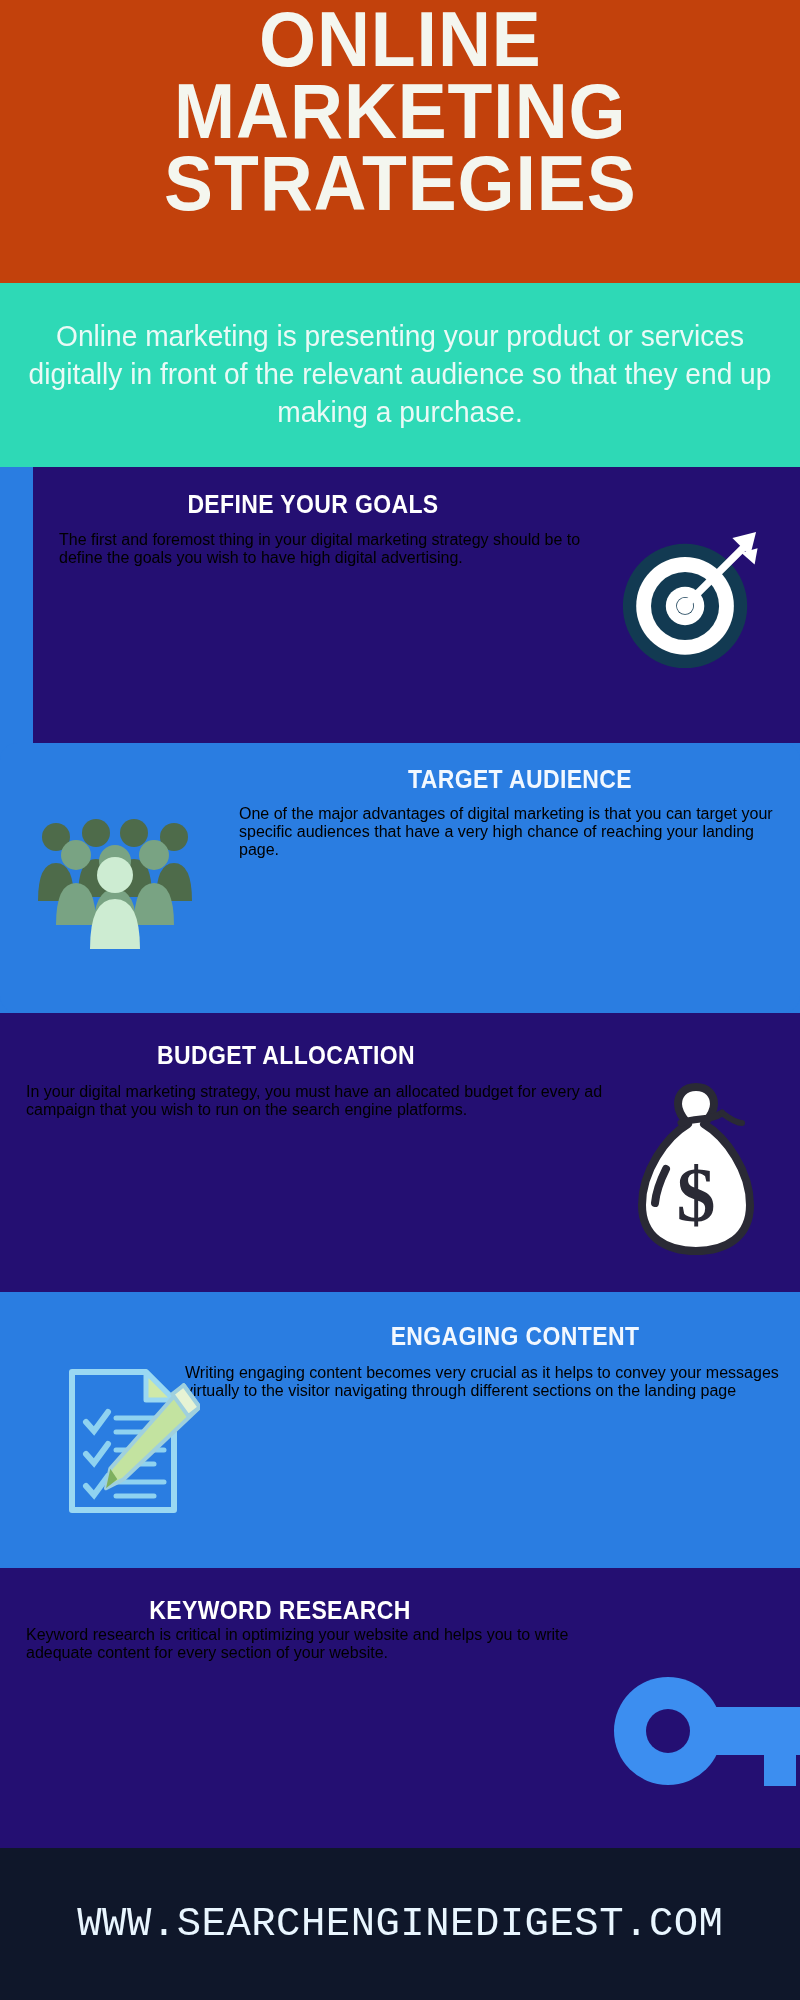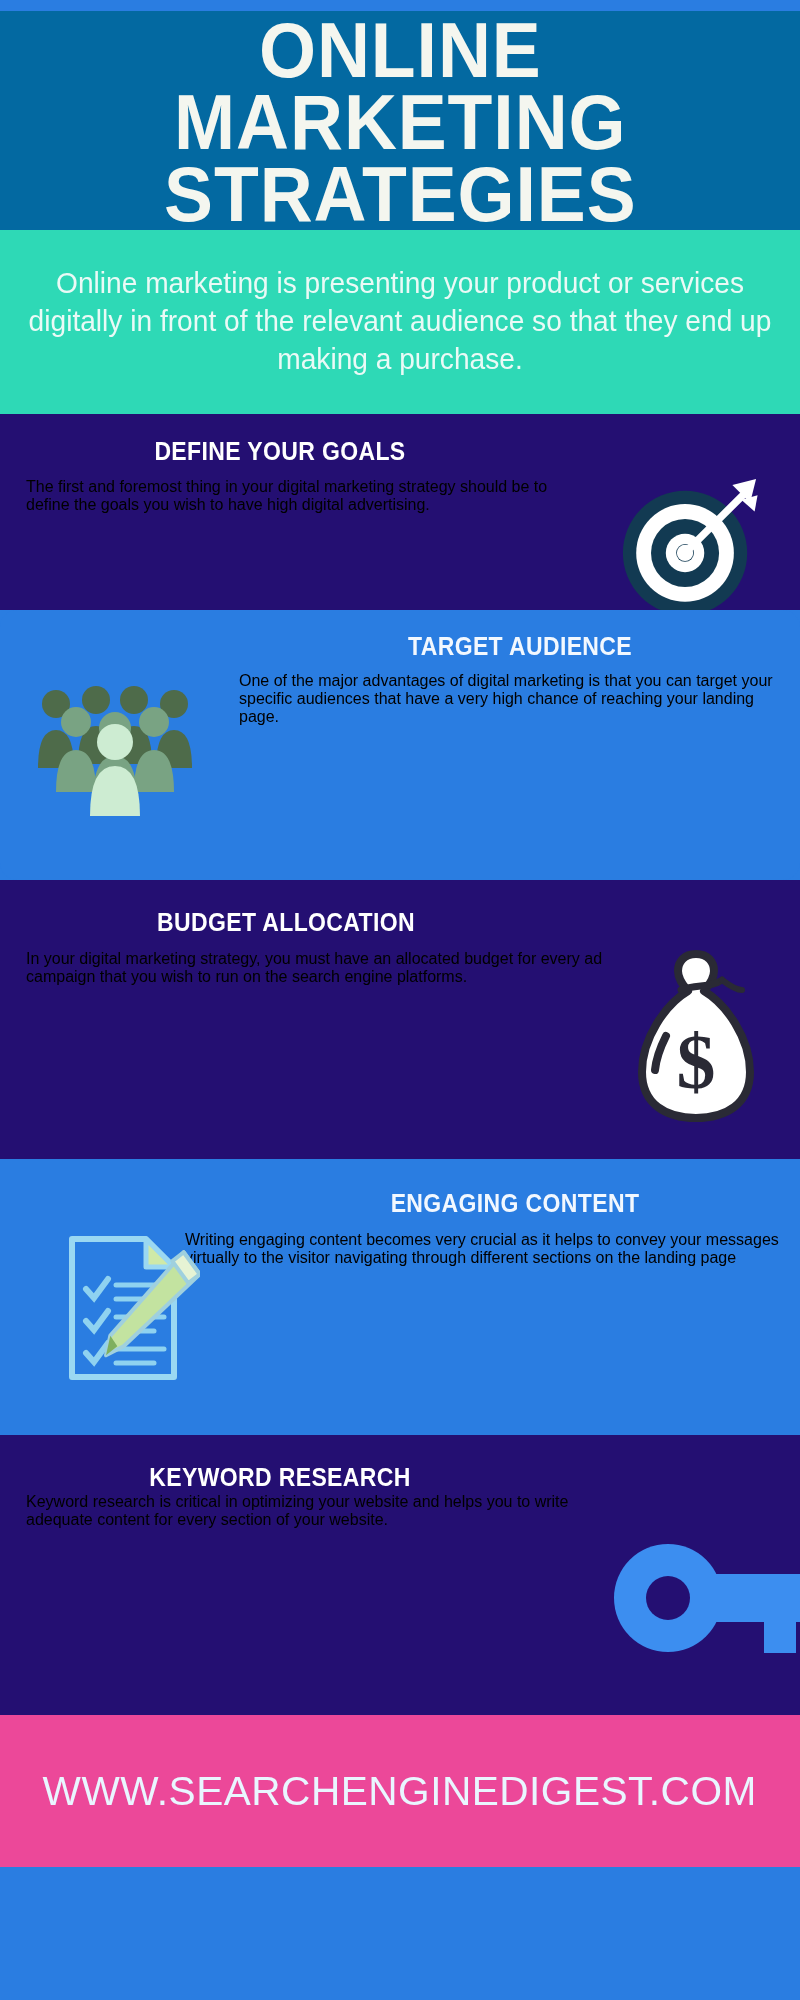--- a/index.html
+++ b/index.html
@@ -6,25 +6,24 @@
   html,body { width:800px; height:2000px; }
   body {
     font-family:"Liberation Sans", sans-serif;
     background:#2a7de1;
     overflow:hidden;
   }
   .page { width:800px; height:2000px; position:relative; }
 
   
   .header {
-    background:#0369a1;
-    height:219px;
+    background:#c2410c;
+    height:283px;
     display:flex; align-items:flex-start; justify-content:center;
     padding-top:4px;
-    margin-top:11px;
   }
   .title {
     color:#f4f6ef;
     font-family:"Liberation Sans", sans-serif;
     font-weight:bold;
     font-size:78px;
     line-height:0.92;
     text-align:center;
     letter-spacing:1px;
     transform:scaleX(0.94);
@@ -65,23 +64,23 @@
   .section.light .sec-head { color:#f2f8ff; }
 
   
   .txt-left  { position:absolute; left:26px;  top:0; width:447px; }
   .txt-right { position:absolute; right:16px; top:0; width:447px; }
 
   .icon-box { position:absolute; }
 
   
   .footer {
-    background:#ec4899;
+    background:#0f172a;
     height:152px;
-    display:flex; align-items:center; justify-content:center;
+    display:flex; align-items:center; justify-content:center;font-family:Liberation Mono, monospace;
   }
   .footer span {
     color:#e9f6ff;
     font-size:41px;
     letter-spacing:0.5px;
     transform:scaleX(0.99);
     white-space:nowrap;
   }
 </style>
 </head>
@@ -94,21 +93,21 @@
       <div>ONLINE</div>
       <div>MARKETING</div>
       <div>STRATEGIES</div>
     </div>
   </div>
 
   <div class="intro">
     <p>Online marketing is presenting your product or services digitally in front of the relevant audience so that they end up making a purchase.</p>
   </div>
 
-  <div class="section dark" style="height:196px;">
+  <div class="section dark" style="height:276px;margin-left:33px;">
     <div class="sec-inner">
       <div class="sec-head" style="position:absolute;left:0;top:23px;width:560px;">DEFINE YOUR GOALS</div>
       <div class="txt-left" style="top:64px;width:550px;">The first and foremost thing in your digital marketing strategy should be to define the goals you wish to have high digital advertising.</div>
 
       <div class="icon-box" style="right:38px;top:62px;width:148px;height:148px;">
         <svg viewBox="0 0 100 100" width="148" height="148">
           <circle cx="48" cy="52" r="42" fill="#123a52"></circle>
           <circle cx="48" cy="52" r="33" fill="#ffffff"></circle>
           <circle cx="48" cy="52" r="23" fill="#123a52"></circle>
           <circle cx="48" cy="52" r="13" fill="#ffffff"></circle>

